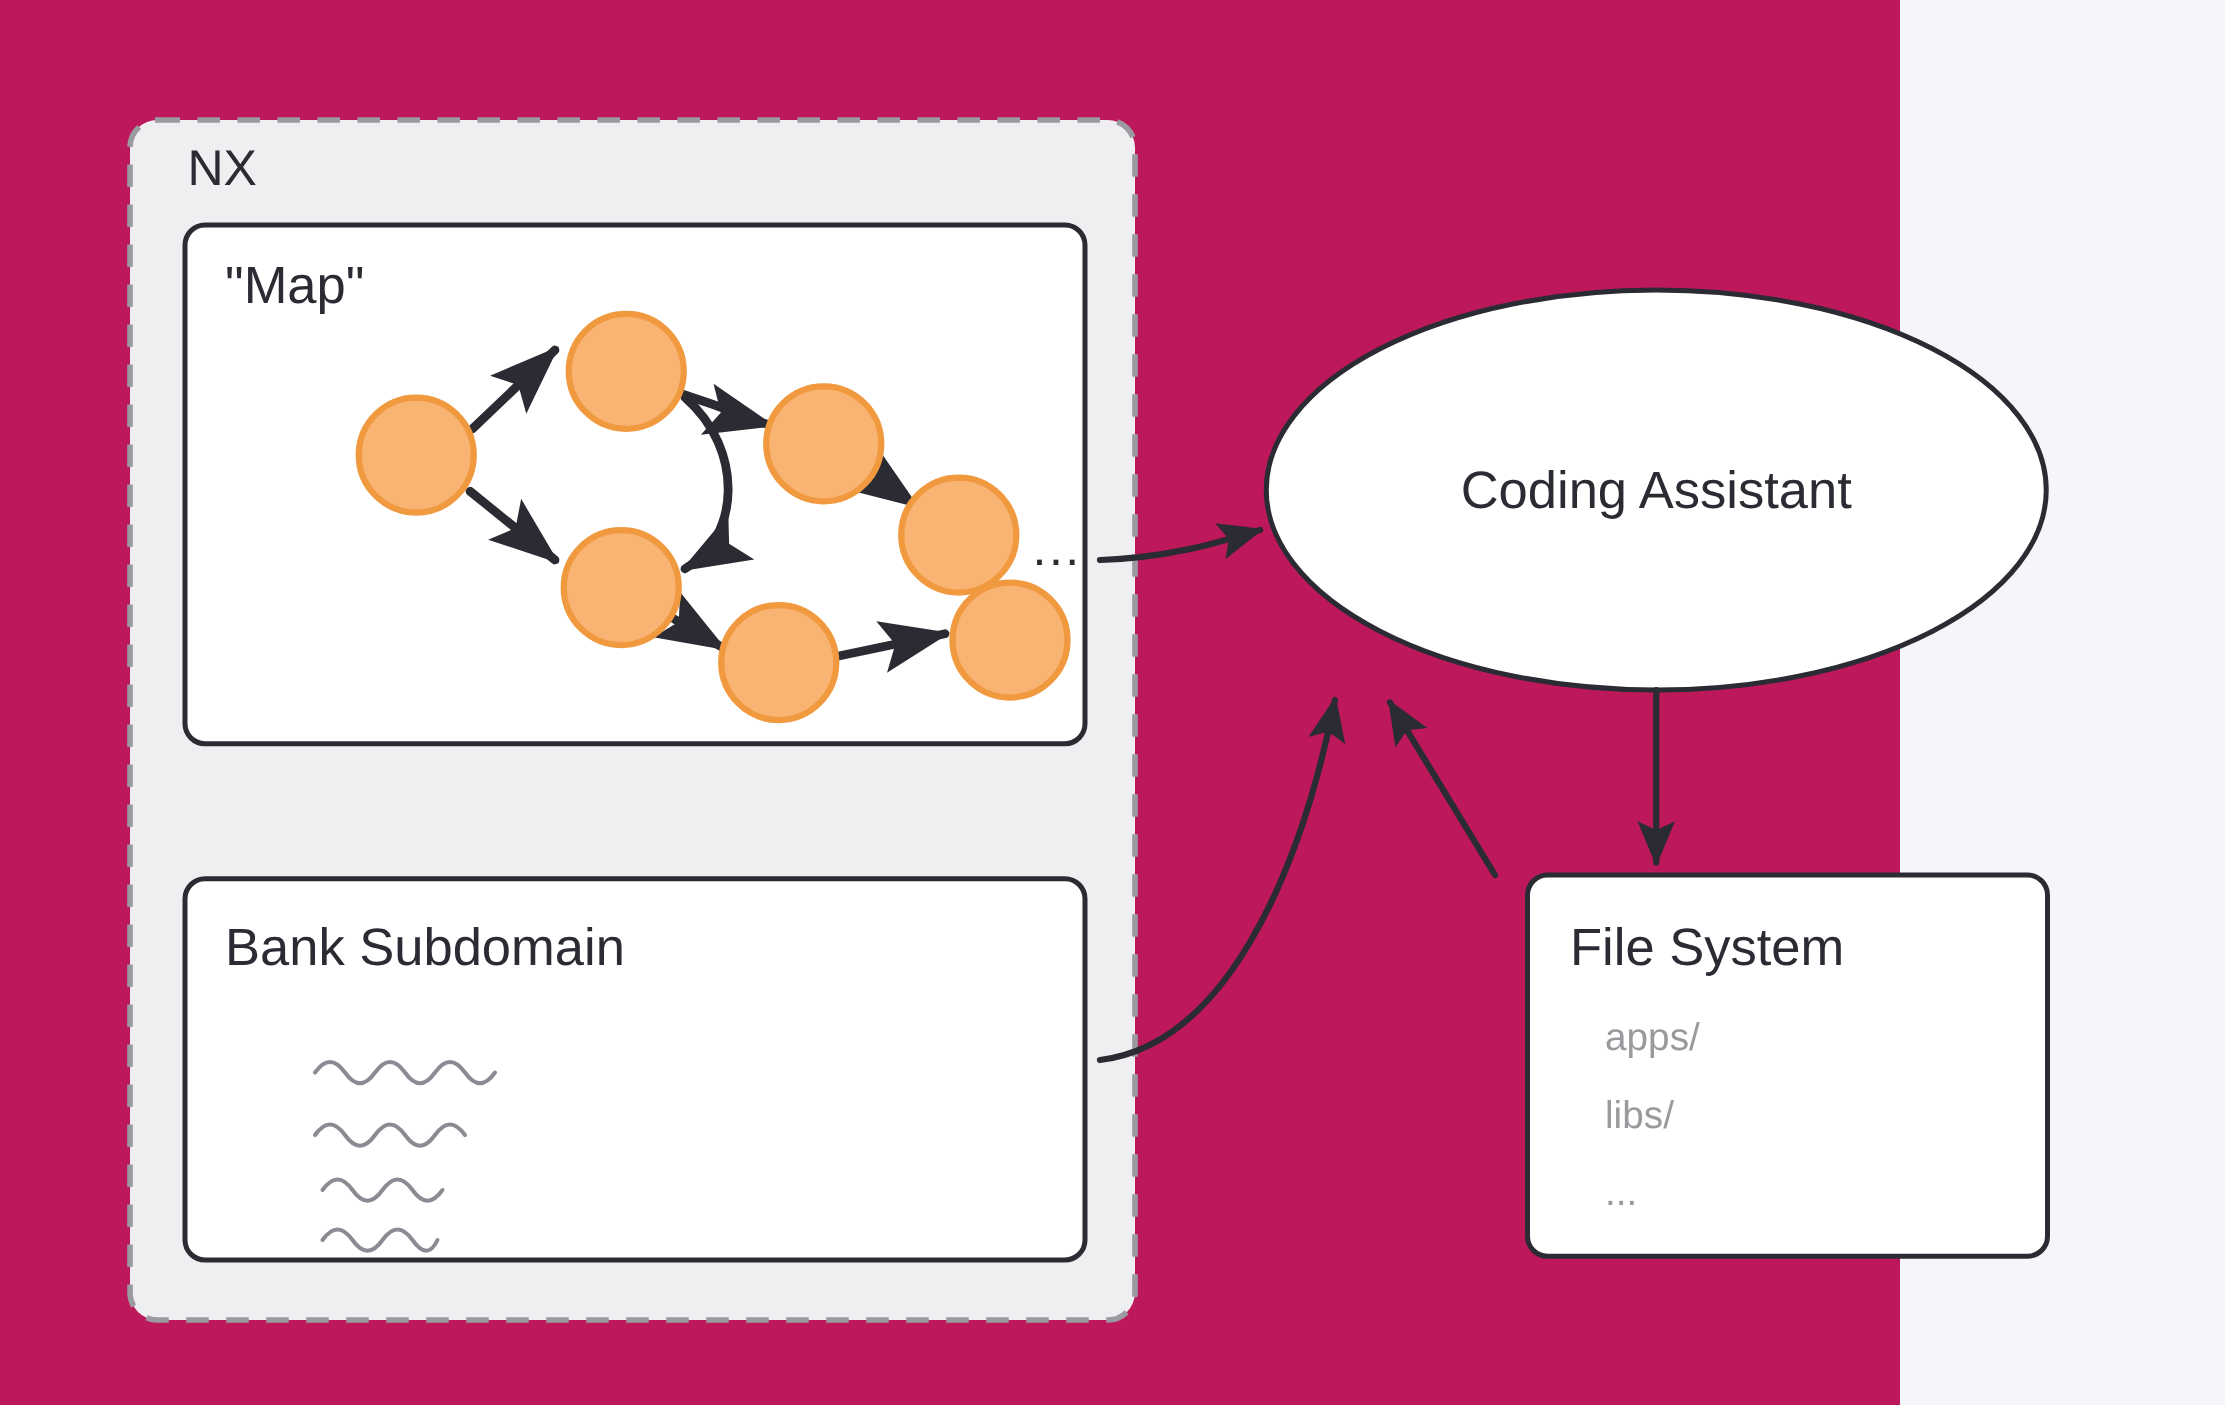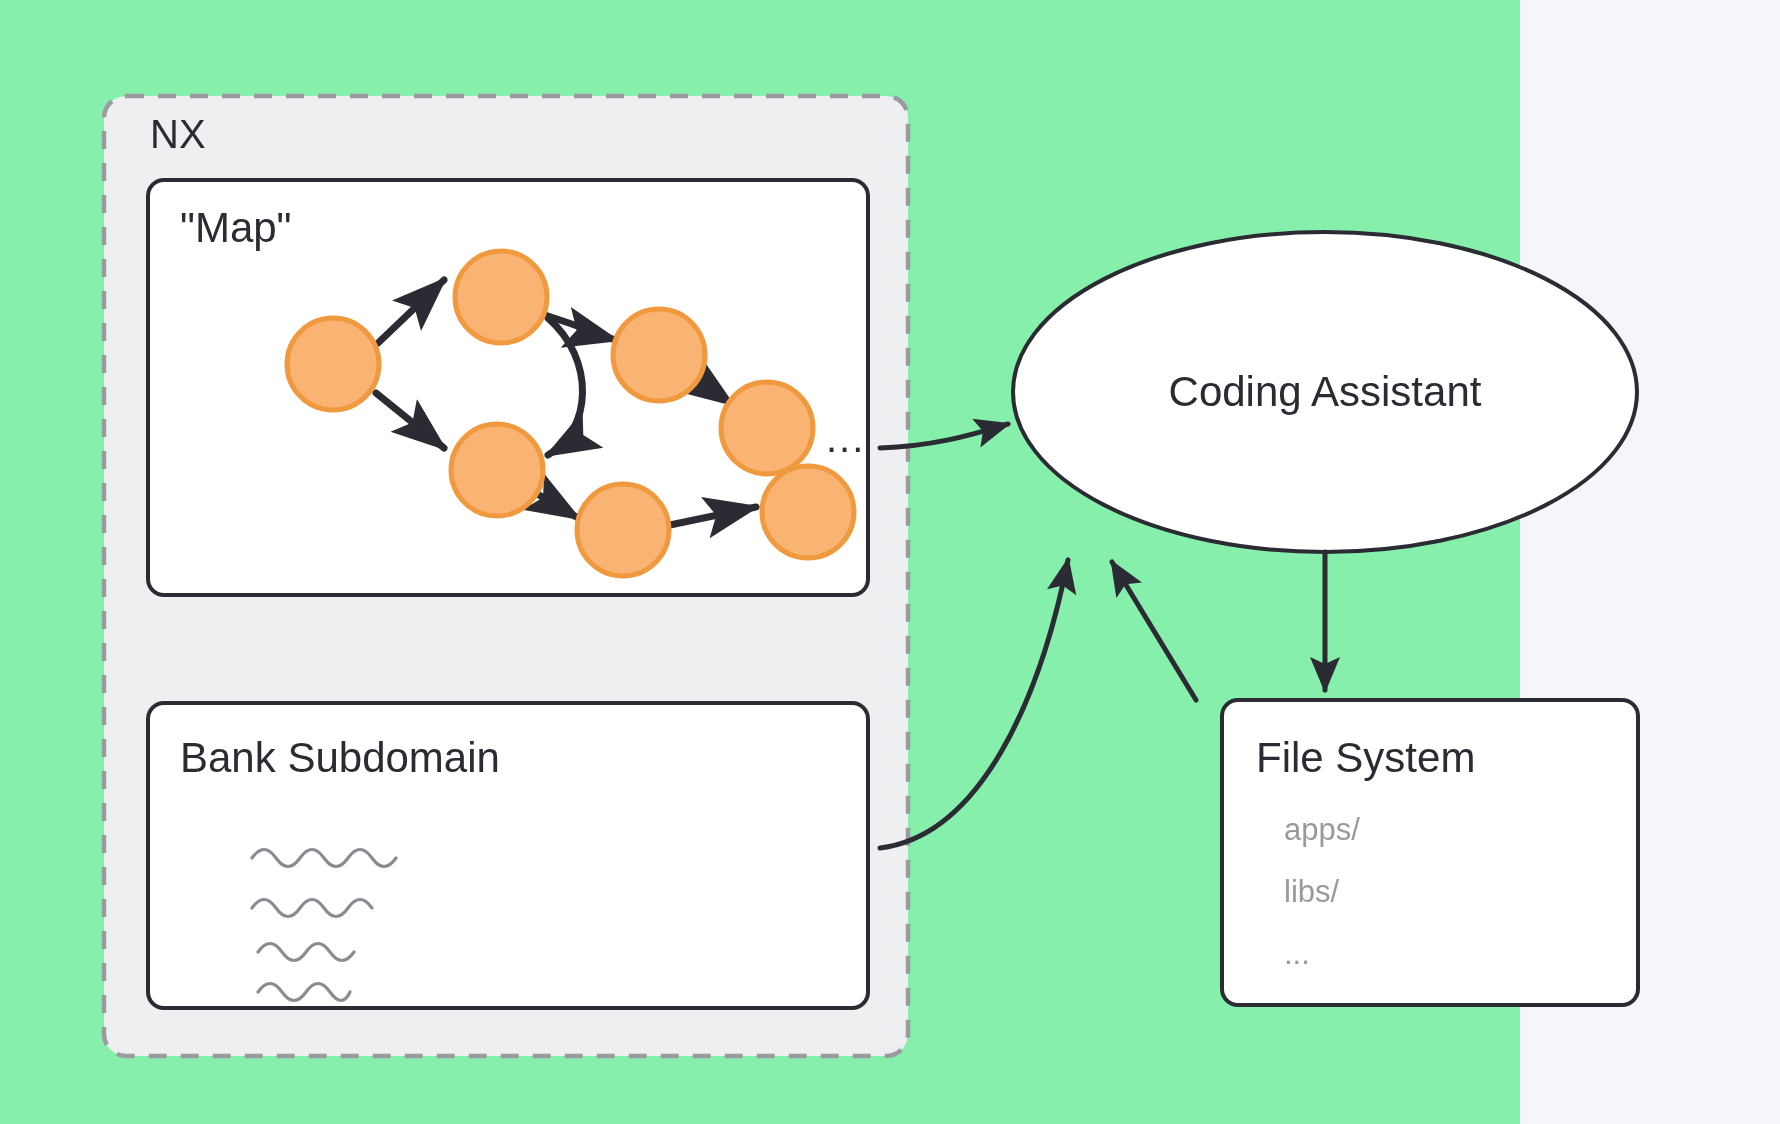--- a/index.html
+++ b/index.html
@@ -10,21 +10,21 @@
   body {
     width: 1780px;
     height: 1124px;
     font-family: "Liberation Sans", sans-serif;
     overflow: hidden;
   }
   #canvas {
     position: relative;
     width: 1520px;
     height: 1124px;
-    background: #86efac;
+    background: #be185d;
   }
   svg.diagram {
     position: absolute;
     top: 0;
     left: 0;
     width: 1780px;
     height: 1124px;
   }
   .nx-label {
     font-size: 40px;

